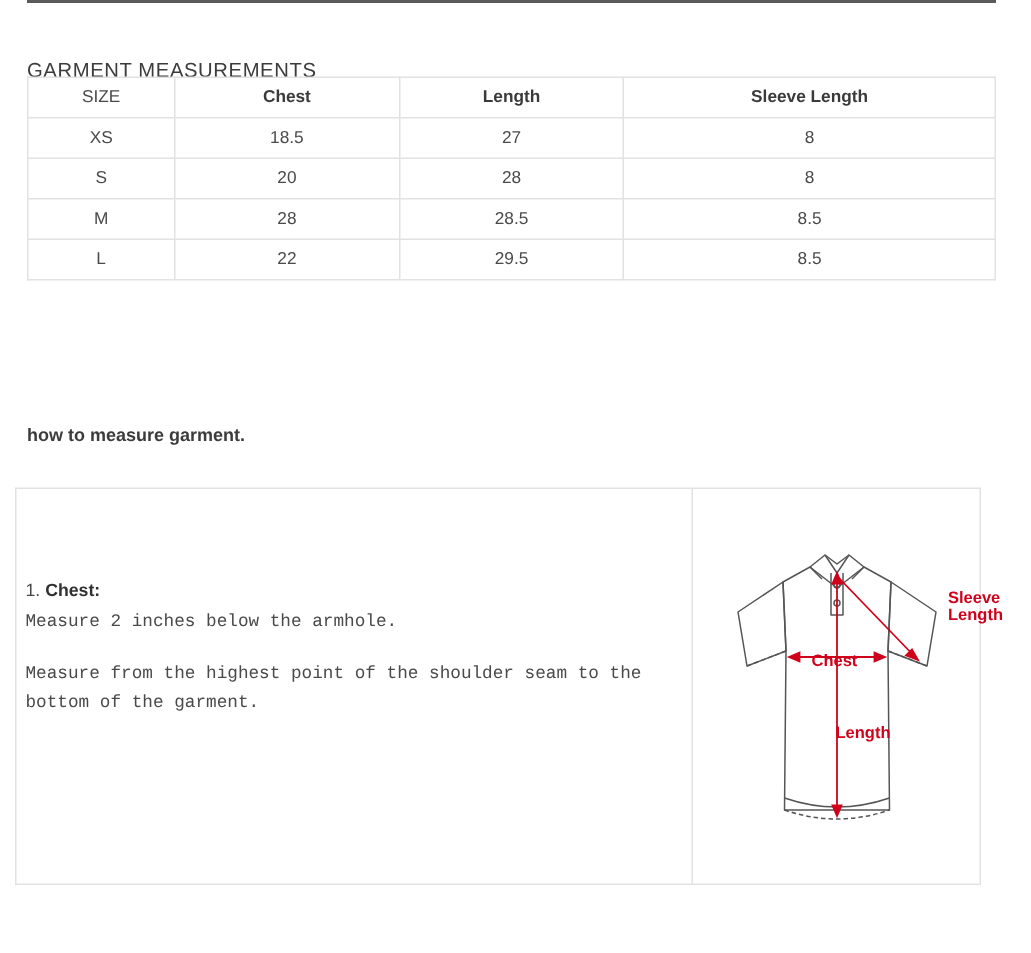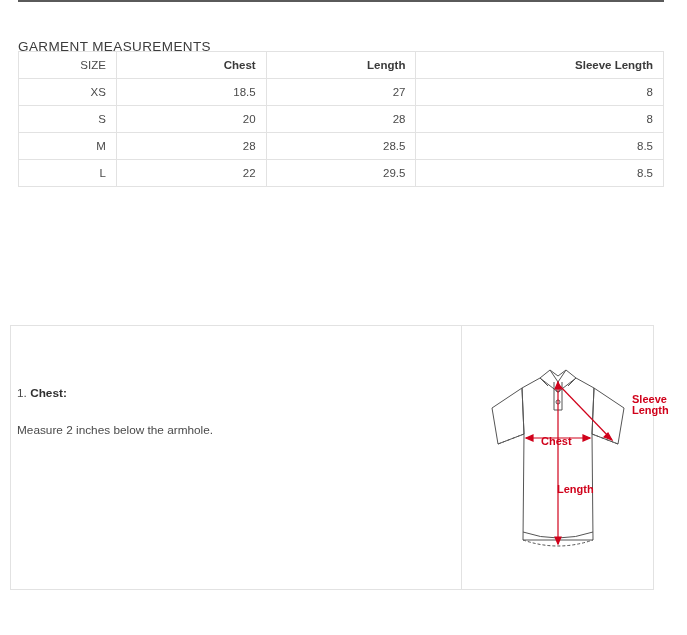--- a/index.html
+++ b/index.html
@@ -42,21 +42,21 @@
     left: 18px;
     top: 51px;
     width: 646px;
     border-collapse: collapse;
     font-size: 11.5px;
     color: #4a4a4a;
   }
   table.meas td, table.meas th {
     border: 1px solid #e2e2e2;
     padding: 7px 10px;
-    text-align: right;
+    text-align: center;
     font-weight: normal;
     height: 12px;
   }
   table.meas th {
     font-weight: bold;
     color: #3a3a3a;
   }
   table.meas tr.hdr-main th:first-child {
     font-weight: normal;
     color: #4a4a4a;
@@ -98,21 +98,21 @@
     width: 430px;
     font-size: 11.8px;
     line-height: 19px;
     color: #4a4a4a;
   }
   .instructions .item {
     margin-bottom: 16px;
   }
   .instructions .item:last-child { margin-bottom: 0; }
   .instructions .lead b { color: #303030; }
-  .instructions .desc { margin-top: 18px; }
+  .instructions .desc { margin-top: 2px; font-family: Liberation Mono, monospace; }
 
   .diagram {
     position: absolute;
     left: 451px;
     top: 0;
     width: 192px;
     height: 263px;
   }
   .diagram svg { display: block; }
   .lbl {
@@ -171,33 +171,35 @@
       </tr>
       <tr>
         <td>L</td>
         <td>22</td>
         <td>29.5</td>
         <td>8.5</td>
       </tr>
     </tbody>
   </table>
 
+  <div class="howto">how to measure garment.</div>
 
   <div class="panel">
     <div class="divider"></div>
 
     <div class="instructions">
       <div class="item">
         <div class="lead">
           <span>1. </span><b>Chest:</b>
         </div>
         <div class="desc">Measure 2 inches below the armhole.</div>
       </div>
 
       <div class="item">
+        <div class="desc">Measure from the highest point of the shoulder seam to the bottom of the garment.</div>
       </div>
 
     </div>
 
     <div class="diagram">
       <svg width="192" height="263" viewBox="0 0 192 263">
         <g fill="none" stroke="#555555" stroke-width="1" stroke-linejoin="round">
 
           <path d="M60,62 L30,82 L36,118 L62,108 Z"></path>
 

